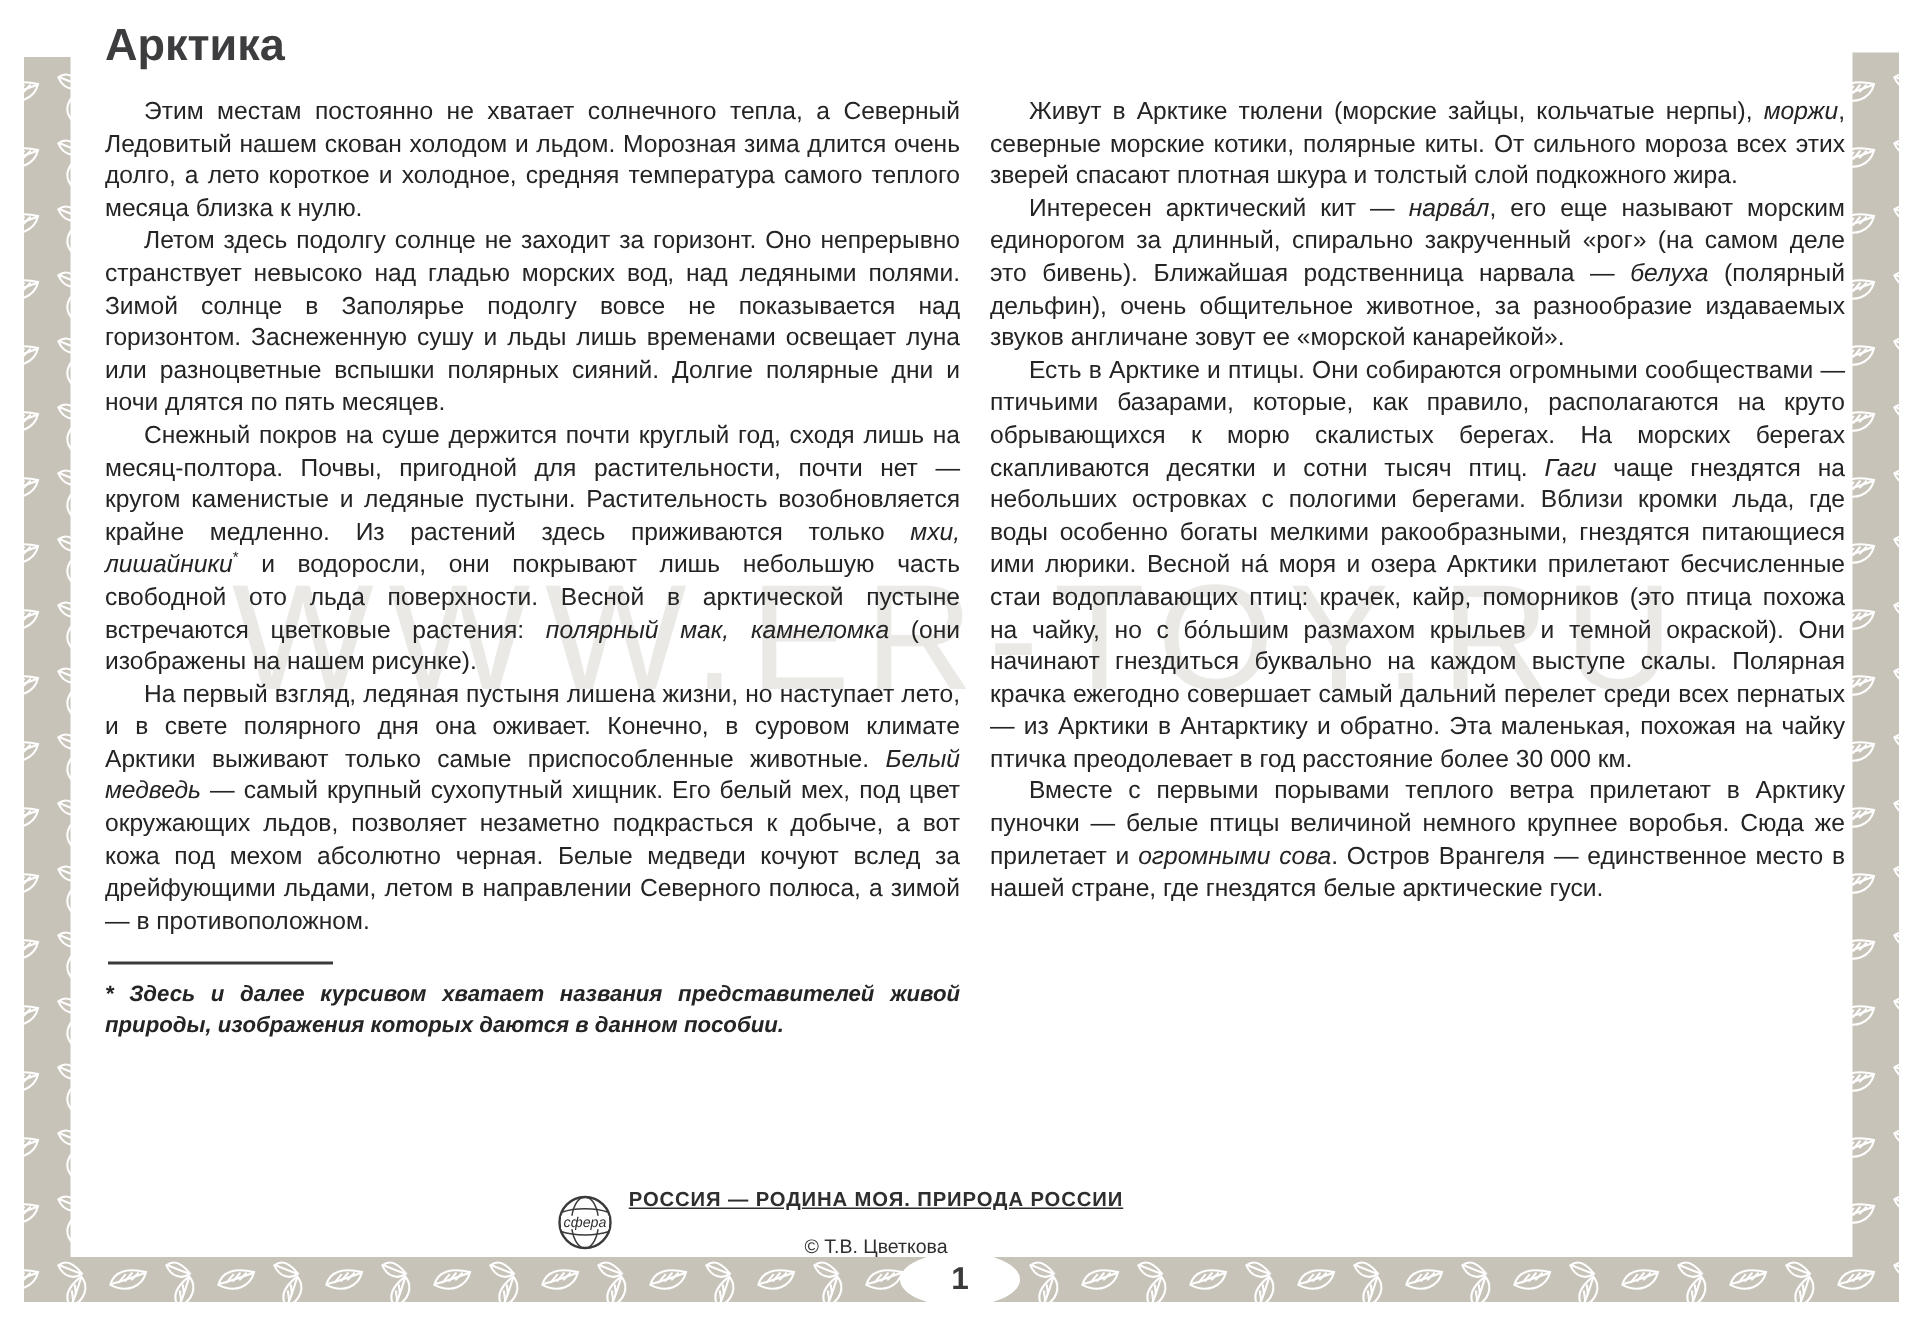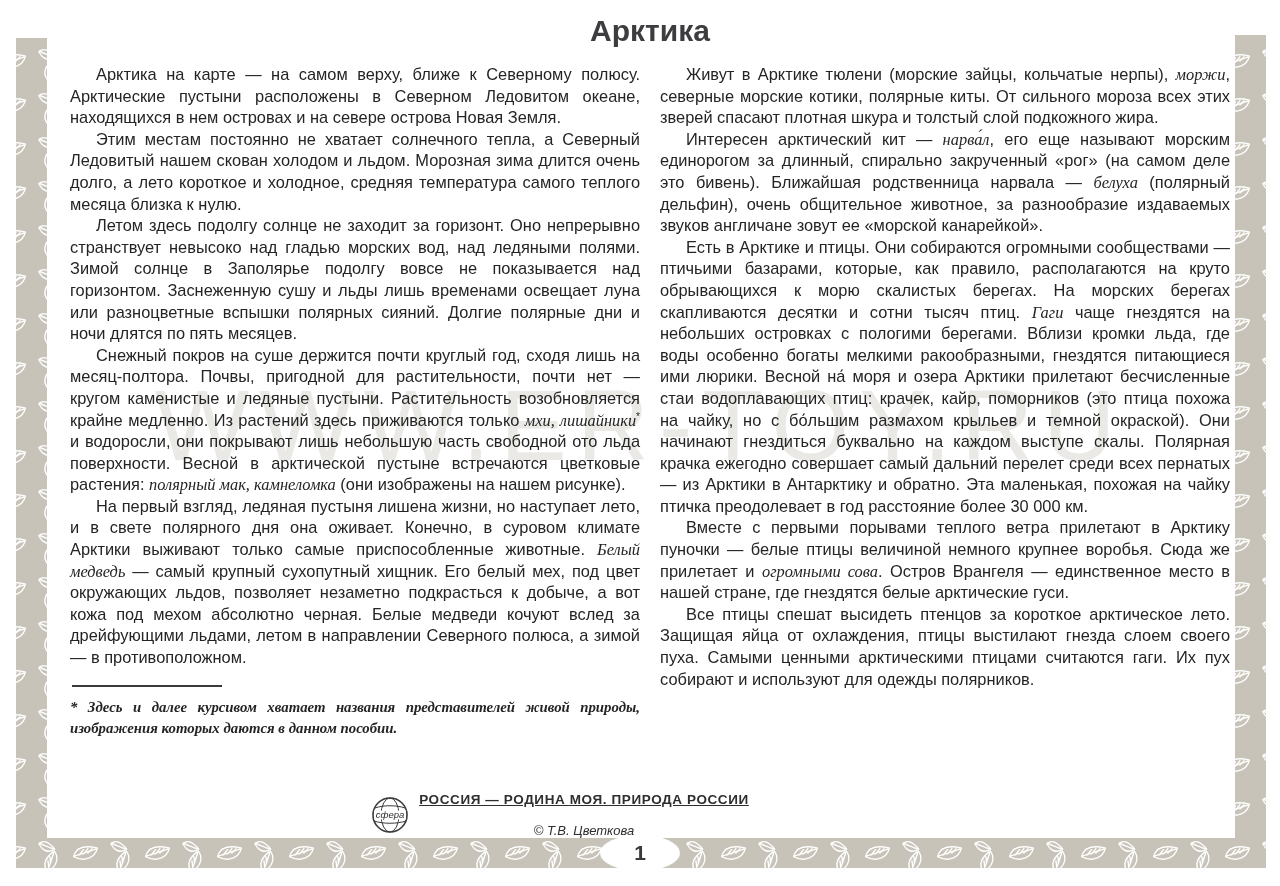--- a/index.html
+++ b/index.html
@@ -11,39 +11,39 @@
   .watermark{
     position:absolute;left:0;top:368px;width:1280px;z-index:1;
     text-align:center;white-space:nowrap;
     font-size:100px;font-weight:normal;letter-spacing:10px;
     color:rgba(186,181,172,0.30);
     text-shadow:2px 2px 0 rgba(255,255,255,0.5);
     pointer-events:none;
   }
 
   .content{position:absolute;left:70px;top:14px;width:1160px;z-index:2;color:#242424;}
-  .doc-title{margin:0 0 16px 0;text-align:center;font-size:30px;font-weight:bold;color:#3d3d40;}
+  .doc-title{margin:0 0 16px 0;font-size:30px;font-weight:bold;color:#3d3d40;}
 
   .columns{display:flex;gap:20px;font-size:16.4px;line-height:21.6px;}
   .col{width:570px;}
   .para{margin:0;text-indent:26px;text-align:justify;}
-  .it{font-style:italic;font-family:Liberation Serif, serif;}
+  .it{font-style:italic;}
   sup{font-size:10px;line-height:0;}
 
   .footnote-rule{width:150px;border:none;border-top:2px solid #3a3a3a;margin:16px 0 10px 2px;}
   .footnote .para{text-indent:0;font-size:14.8px;line-height:21px;font-style:italic;font-weight:600;}
 
   .footer{
     position:absolute;left:0;top:792px;width:1120px;z-index:2;
     display:flex;align-items:center;justify-content:center;gap:10px;
   }
   .footer-logo{flex:0 0 auto;}
   .footer-text{text-align:center;color:#2e2e2e;}
   .footer-series{font-size:13.5px;font-weight:bold;letter-spacing:0.6px;text-decoration:underline;}
-  .footer-copy{font-size:13px;margin-top:16px;font-style:italic;}
+  .footer-copy{font-size:13px;margin-top:16px;}
 
   .page-number{
     position:absolute;left:612px;top:838px;width:56px;height:30px;z-index:3;
     text-align:center;font-size:21px;font-weight:bold;color:#3a3a3a;line-height:30px;
   }
 </style>
 </head>
 <body>
 
 <div class="page">
@@ -77,38 +77,36 @@
   </svg>
 
   <div class="watermark">WWW.ER-TOY.RU</div>
 
   <div class="content">
     <h1 class="doc-title">Арктика</h1>
 
     <div class="columns">
       <div class="col">
         <div>
-            <p class="para"><span>Арктика на карте — на самом верху, ближе к Северному полюсу. Арктические пустыни расположены в Северном Ледовитом океане, находящихся в нем островах и на севере острова Новая Земля.</span></p>
             <p class="para"><span>Этим местам постоянно не хватает солнечного тепла, а Северный Ледовитый нашем скован холодом и льдом. Морозная зима длится очень долго, а лето короткое и холодное, средняя температура самого теплого месяца близка к нулю.</span></p>
             <p class="para"><span>Летом здесь подолгу солнце не заходит за горизонт. Оно непрерывно странствует невысоко над гладью морских вод, над ледяными полями. Зимой солнце в Заполярье подолгу вовсе не показывается над горизонтом. Заснеженную сушу и льды лишь временами освещает луна или разноцветные вспышки полярных сияний. Долгие полярные дни и ночи длятся по пять месяцев.</span></p>
             <p class="para"><span>Снежный покров на суше держится почти круглый год, сходя лишь на месяц-полтора. Почвы, пригодной для растительности, почти нет — кругом каменистые и ледяные пустыни. Растительность возобновляется крайне медленно. Из растений здесь приживаются только </span><span class="it">мхи, лишайники</span><sup>*</sup><span> и водоросли, они покрывают лишь небольшую часть свободной ото льда поверхности. Весной в арктической пустыне встречаются цветковые растения: </span><span class="it">полярный мак, камнеломка</span><span> (они изображены на нашем рисунке).</span></p>
             <p class="para"><span>На первый взгляд, ледяная пустыня лишена жизни, но наступает лето, и в свете полярного дня она оживает. Конечно, в суровом климате Арктики выживают только самые приспособленные животные. </span><span class="it">Белый медведь</span><span> — самый крупный сухопутный хищник. Его белый мех, под цвет окружающих льдов, позволяет незаметно подкрасться к добыче, а вот кожа под мехом абсолютно черная. Белые медведи кочуют вслед за дрейфующими льдами, летом в направлении Северного полюса, а зимой — в противоположном.</span></p>
           </div>
         <hr class="footnote-rule">
         <div class="footnote">
             <p class="para"><span class="it">* Здесь и далее курсивом хватает названия представителей живой природы, изображения которых даются в данном пособии.</span></p>
           </div>
       </div>
       <div class="col">
         <div>
             <p class="para"><span>Живут в Арктике тюлени (морские зайцы, кольчатые нерпы), </span><span class="it">моржи</span><span>, северные морские котики, полярные киты. От сильного мороза всех этих зверей спасают плотная шкура и толстый слой подкожного жира.</span></p>
             <p class="para"><span>Интересен арктический кит — </span><span class="it">нарва́л</span><span>, его еще называют морским единорогом за длинный, спирально закрученный «рог» (на самом деле это бивень). Ближайшая родственница нарвала — </span><span class="it">белуха</span><span> (полярный дельфин), очень общительное животное, за разнообразие издаваемых звуков англичане зовут ее «морской канарейкой».</span></p>
             <p class="para"><span>Есть в Арктике и птицы. Они собираются огромными сообществами — птичьими базарами, которые, как правило, располагаются на круто обрывающихся к морю скалистых берегах. На морских берегах скапливаются десятки и сотни тысяч птиц. </span><span class="it">Гаги</span><span> чаще гнездятся на небольших островках с пологими берегами. Вблизи кромки льда, где воды особенно богаты мелкими ракообразными, гнездятся питающиеся ими люрики. Весной на́ моря и озера Арктики прилетают бесчисленные стаи водоплавающих птиц: крачек, кайр, поморников (это птица похожа на чайку, но с бо́льшим размахом крыльев и темной окраской). Они начинают гнездиться буквально на каждом выступе скалы. Полярная крачка ежегодно совершает самый дальний перелет среди всех пернатых — из Арктики в Антарктику и обратно. Эта маленькая, похожая на чайку птичка преодолевает в год расстояние более 30 000 км.</span></p>
             <p class="para"><span>Вместе с первыми порывами теплого ветра прилетают в Арктику пуночки — белые птицы величиной немного крупнее воробья. Сюда же прилетает и </span><span class="it">огромными сова</span><span>. Остров Врангеля — единственное место в нашей стране, где гнездятся белые арктические гуси.</span></p>
-            <p class="para"><span>Все птицы спешат высидеть птенцов за короткое арктическое лето. Защищая яйца от охлаждения, птицы выстилают гнезда слоем своего пуха. Самыми ценными арктическими птицами считаются гаги. Их пух собирают и используют для одежды полярников.</span></p>
           </div>
       </div>
     </div>
   </div>
 
   <div class="footer">
     <svg class="footer-logo" width="38" height="38" viewBox="0 0 38 38" xmlns="http://www.w3.org/2000/svg">
       <circle cx="19" cy="19" r="17" fill="#ffffff" stroke="#3a3a3a" stroke-width="1.6"></circle>
       <path d="M4,12 C12,9 26,9 34,12" fill="none" stroke="#3a3a3a" stroke-width="1"></path>
       <path d="M3,25 C12,28 26,28 35,25" fill="none" stroke="#3a3a3a" stroke-width="1"></path>

